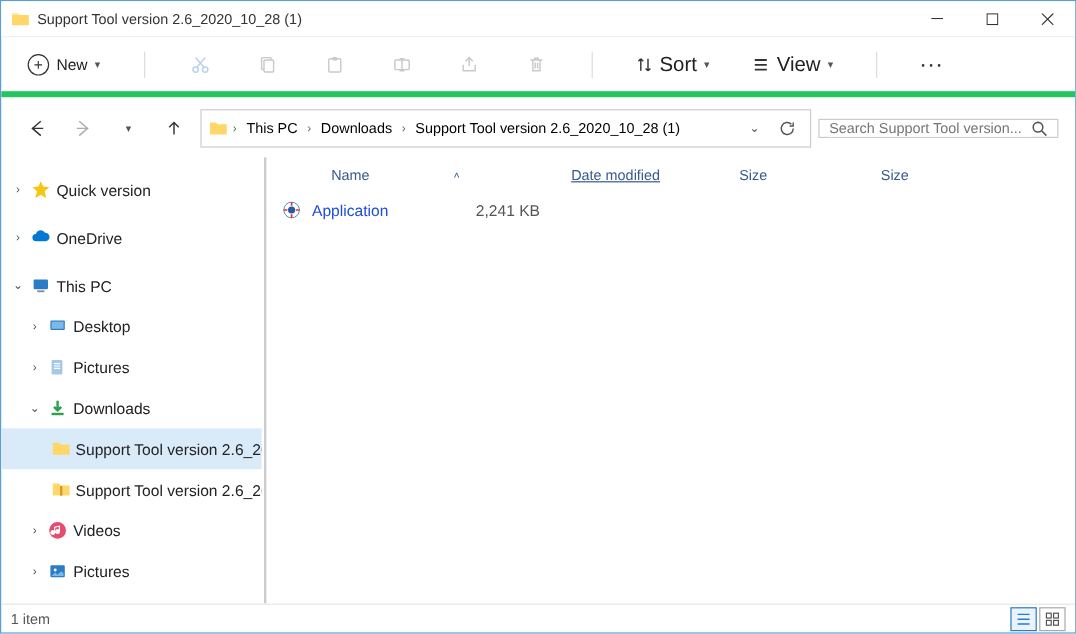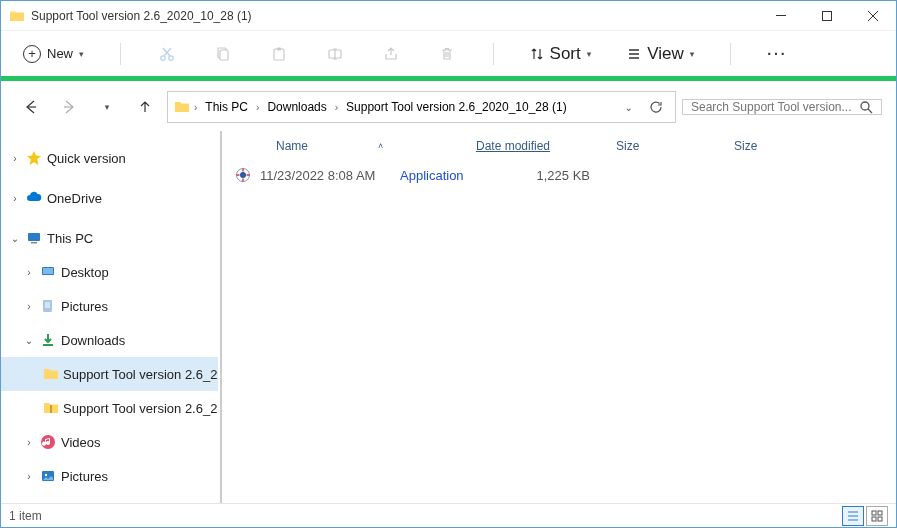--- a/index.html
+++ b/index.html
@@ -346,23 +346,22 @@
     <div class="row">
       <span class="icon">
           <svg width="16" height="16" viewBox="0 0 16 16">
             <circle cx="8" cy="8" r="6.5" fill="none" stroke="#2958a6" stroke-width="0.6"></circle>
             <circle cx="8" cy="8" r="3" fill="#2958a6"></circle>
             <g stroke="#d33" stroke-width="1.4">
               <path d="M8 1.5v3M8 11.5v3M1.5 8h3M11.5 8h3"></path>
             </g>
           </svg>
         </span>
-      <span class="cell d">11/23/2022 8:08 AM</span>
       <span class="cell t">Application</span>
-      <span class="cell s">1,225 KB</span>
+      <span class="cell s">2,241 KB</span>
     </div>
   </div>
 </div>
 
 <div class="statusbar">
   <span>1 item</span>
   <span class="sf"></span>
   <div class="viewbtn active">
       <svg width="12" height="12" viewBox="0 0 12 12">
         <path d="M1 2h10M1 6h10M1 10h10" stroke="#2b7cc7" stroke-width="1.2"></path>

